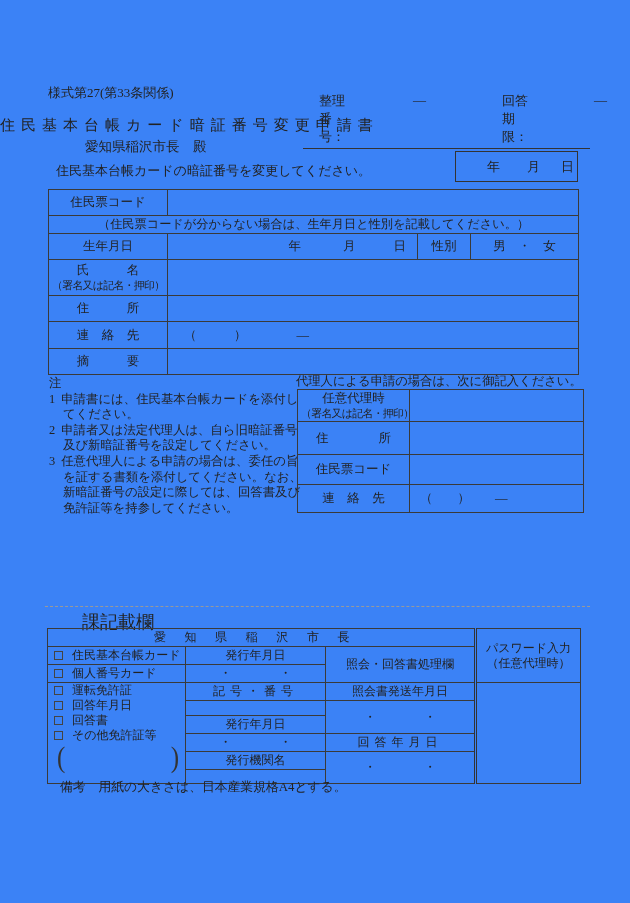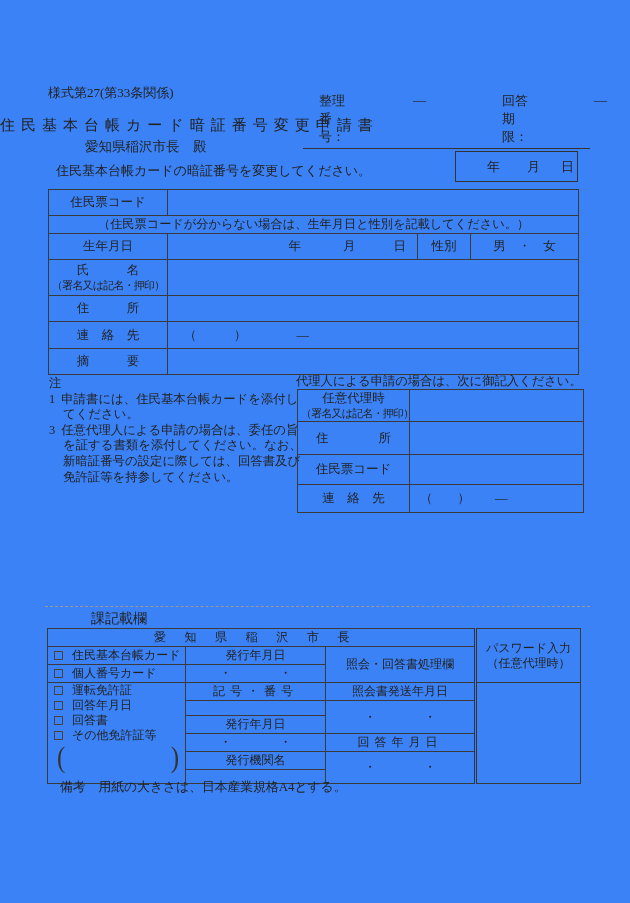--- a/index.html
+++ b/index.html
@@ -141,20 +141,23 @@
     </tr>
   </tbody>
     </table>
 
   <div class="abs notes" style="left:49px;top:376px;width:253px">
     <div>注</div>
     <div class="note-item">
       <span class="note-num">1</span><span>申請書には、住民基本台帳カードを添付してください。</span>
     </div>
     <div class="note-item">
+      <span class="note-num">2</span><span>申請者又は法定代理人は、自ら旧暗証番号及び新暗証番号を設定してください。</span>
+    </div>
+    <div class="note-item">
       <span class="note-num">3</span><span>任意代理人による申請の場合は、委任の旨を証する書類を添付してください。なお、新暗証番号の設定に際しては、回答書及び免許証等を持参してください。</span>
     </div>
   </div>
 
   <div class="abs" style="left:296px;top:373px;font-size:12.3px">代理人による申請の場合は、次に御記入ください。</div>
 
   <table class="abs outer" style="left:297px;top:389px;width:286px">
     <colgroup>
         <col style="width:112px">
         <col style="width:174px">
@@ -177,21 +180,21 @@
     </tr>
     <tr style="height:28px">
       <td class="lbl">連　絡　先</td>
       <td style="padding-left:10px">（　　）　　―</td>
     </tr>
   </tbody>
     </table>
 
   <div class="abs" style="left:45px;top:606px;width:545px;border-top:1px dashed #999"></div>
 
-  <div class="abs" style="left:91px;top:610px;font-size:14px">課記載欄</div>
+  <div class="abs" style="left:82px;top:610px;font-size:18px">課記載欄</div>
 
   <table class="abs outer bt" style="left:47px;top:628px;width:533px">
     <colgroup>
       <col style="width:138px">
         <col style="width:140px">
         <col style="width:150px">
         <col style="width:105px">
     </colgroup>
     <tbody>
         <tr style="height:15px">

